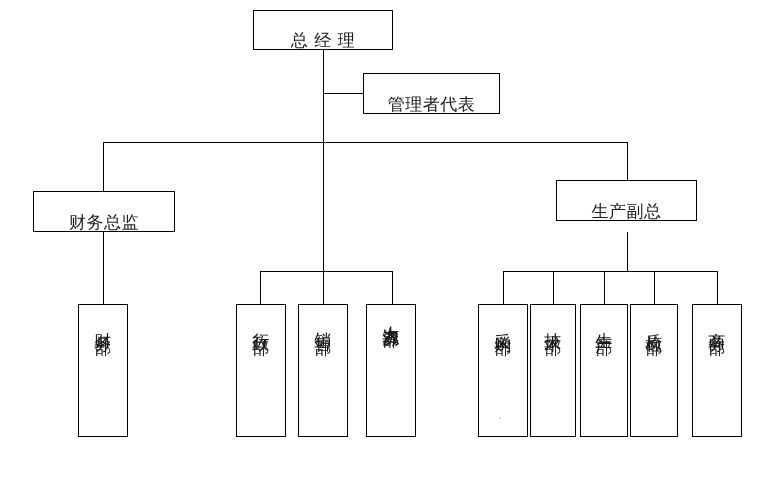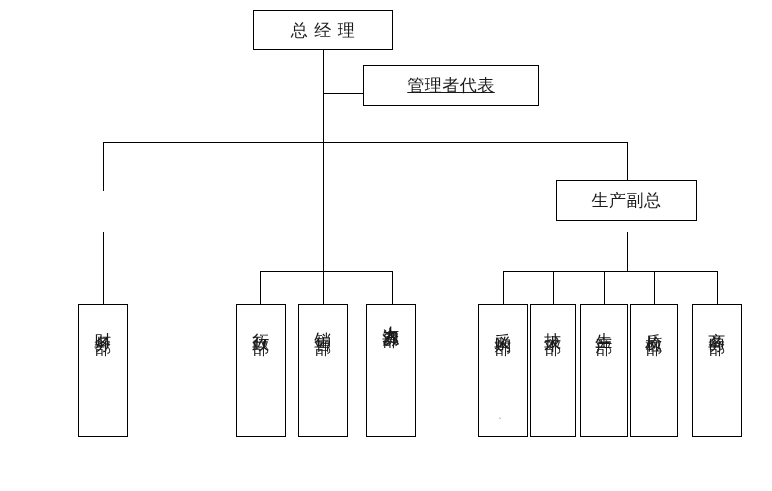--- a/index.html
+++ b/index.html
@@ -29,21 +29,21 @@
     width: 0;
     border-left: 1px solid #000000;
   }
   
   .node {
     position: absolute;
     box-sizing: border-box;
     border: 1px solid #000000;
     background: #ffffff;
     display: flex;
-    align-items: center;
+    align-items: flex-end;
     justify-content: center;
     color: #1a1a1a;
   }
   .node.h-node {
     font-size: 17px;
     letter-spacing: 0.5px;
   }
   .node.h-node .label {
     white-space: nowrap;
     line-height: 1;
@@ -95,24 +95,27 @@
   <div class="line-v" style="left:503px; top:271px; height:33px;"></div>
   <div class="line-v" style="left:553px; top:271px; height:33px;"></div>
   <div class="line-v" style="left:604px; top:271px; height:33px;"></div>
   <div class="line-v" style="left:654px; top:271px; height:33px;"></div>
   <div class="line-v" style="left:717px; top:271px; height:33px;"></div>
 
   <div class="node h-node" style="left:253px; top:10px; width:140px; height:40px;">
     <span class="label">总 经 理</span>
   </div>
 
-  <div class="node h-node" style="left:363px; top:65px; width:176px; height:41px;text-decoration:underline;">
+  <div class="node h-node" style="left:363px; top:73px; width:137px; height:41px;">
     <span class="label">管理者代表</span>
   </div>
 
+  <div class="node h-node" style="left:33px; top:191px; width:142px; height:41px;">
+    <span class="label">财务总监</span>
+  </div>
 
   <div class="node h-node" style="left:556px; top:180px; width:141px; height:41px;">
     <span class="label">生产副总</span>
   </div>
 
   <div class="node v-node" style="left:78px; top:304px; width:50px; height:133px;">
     <span class="label">财务部</span>
   </div>
 
   <div class="node v-node" style="left:236px; top:304px; width:50px; height:133px;">

